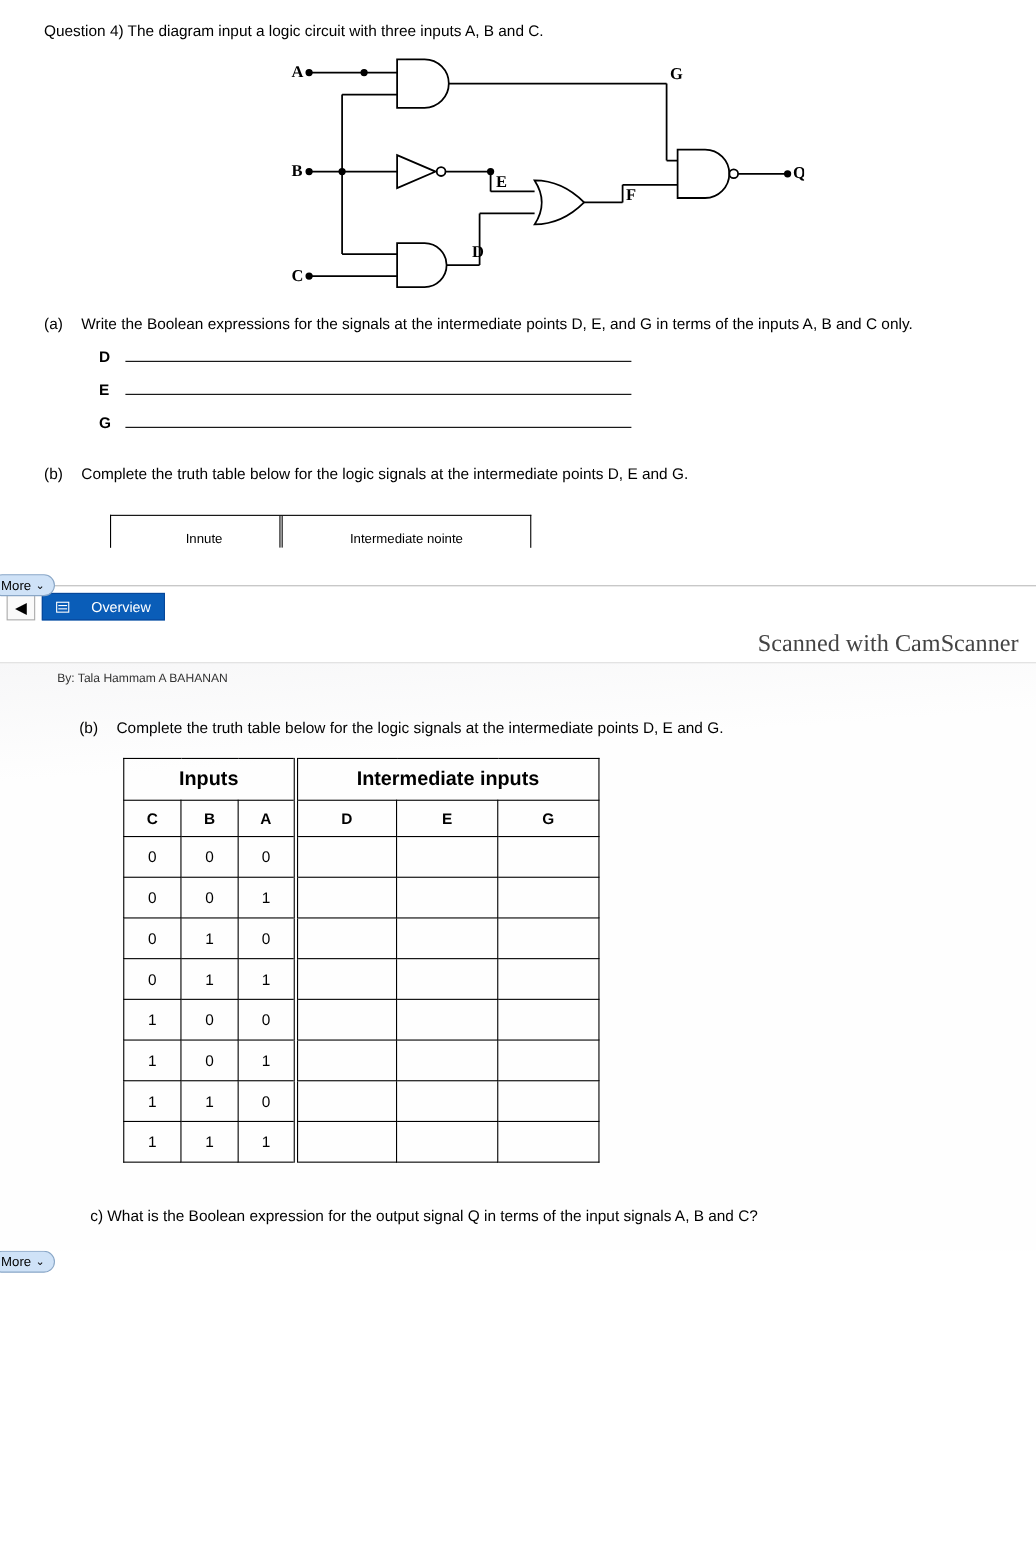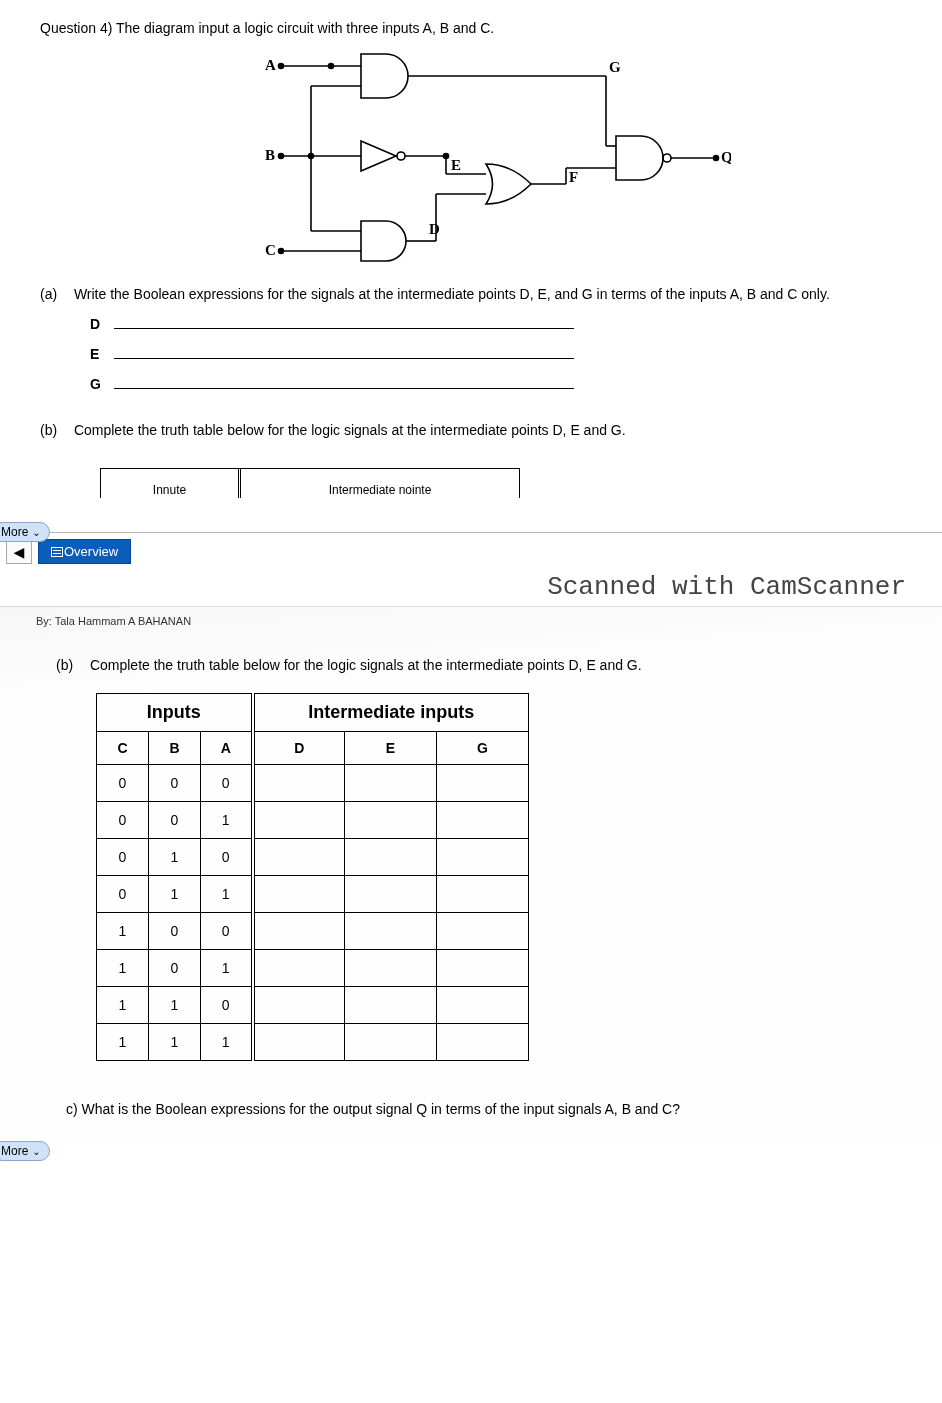--- a/index.html
+++ b/index.html
@@ -29,24 +29,25 @@
   .answer-line .line {
     border-bottom: 1px solid #000;
     flex: 0 0 460px;
     height: 1px;
     margin-left: 4px;
   }
   .tt-header-cutoff {
     margin: 30px 0 0 60px;
     border: 1px solid #000;
     border-bottom: none;
-    width: 420px;
+    width: 383px;
     height: 30px;
     display: flex;
     overflow: hidden;
+    padding-left: 16px;
   }
   .tt-header-cutoff .c1 {
     width: 140px;
     text-align: center;
     border-right: 3px double #000;
     font-size: 12px;
     padding-top: 14px;
   }
   .tt-header-cutoff .c2 {
     flex: 1;
@@ -86,48 +87,48 @@
     font-size: 14px;
   }
   .overview-tab {
     background: #0a5db8;
     color: #fff;
     padding: 4px 12px;
     border: 1px solid #06479a;
     font-size: 13px;
     display: flex;
     align-items: center;
-    gap: 1px;
+    gap: 20px;
   }
   .overview-tab .icon {
     display: inline-block;
     border: 1px solid #fff;
     width: 12px; height: 10px;
     position: relative;
   }
   .overview-tab .icon::before,
   .overview-tab .icon::after {
     content: '';
     position: absolute;
     left: 1px; right: 1px;
     height: 1px;
     background: #fff;
   }
   .overview-tab .icon::before { top: 2px; }
   .overview-tab .icon::after { top: 5px; }
   .watermark {
     text-align: right;
-    font-size: 26px;
+    font-size: 22px;
     color: #444;
-    padding: 8px 36px 4px;
-    font-family: Liberation Mono, monospace;
+    padding: 8px 16px 4px;
+    font-family: Liberation Serif, serif;
   }
   .page2 {
     border-top: 1px solid #ddd;
-    padding: 6px 36px 20px;
+    padding: 6px 52px 20px;
     background: linear-gradient(176deg,#f7f7f8 0%, #fefefe 18%);
     position: relative;
   }
   .byline { font-size: 11px; color: #333; margin: 2px 0 30px; }
   .pagenum { font-size: 12px; margin: 10px 0 50px; }
   .truth-table {
     border-collapse: collapse;
     margin: 20px 0 40px 60px;
   }
   .truth-table th, .truth-table td {
@@ -362,21 +363,21 @@
           <td class="c-in">1</td>
           <td class="c-in">1</td>
           <td class="c-in">1</td>
           <td class="c-mid dblborder"></td>
           <td class="c-mid"></td>
           <td class="c-mid"></td>
         </tr>
       </tbody>
   </table>
 
-  <p class="part-c">c) What is the Boolean expressions for the output signal Q in terms of the input signals A, B and C?</p>
+  <p class="part-c">c) What is the Boolean expression for the output signal Q in terms of the input signals A, B and C?</p>
 </div>
 
 <div style="padding:0 0 10px 6px;">
   <span class="more-bottom">
     <span>More</span>
     <span class="chev" style="margin-left:4px;font-size:10px;">⌄</span>
   </span>
 </div>
 
 </body></html>

